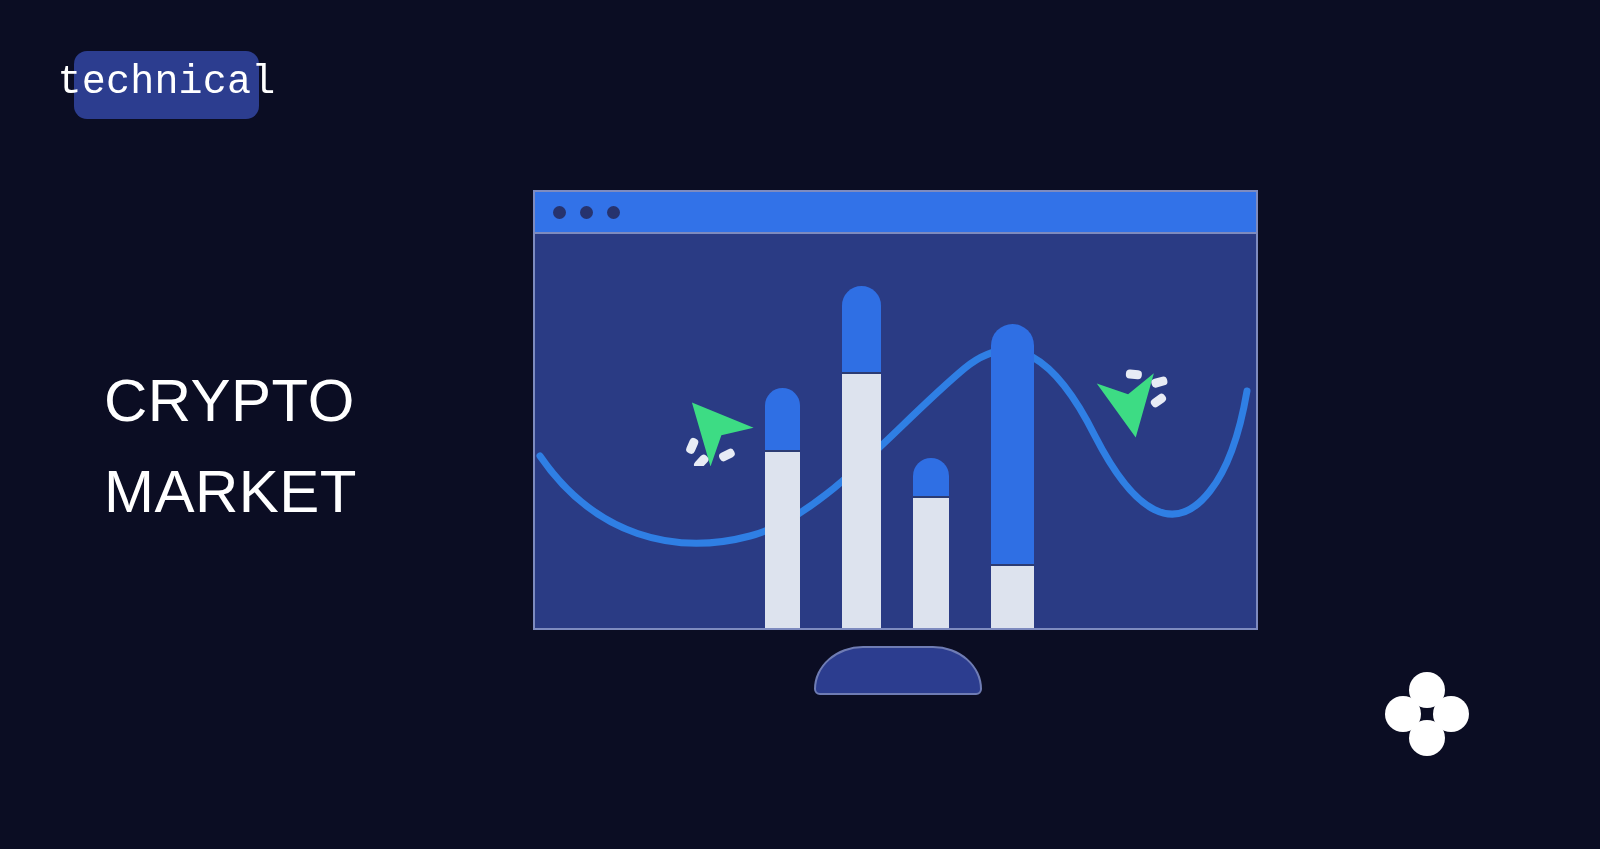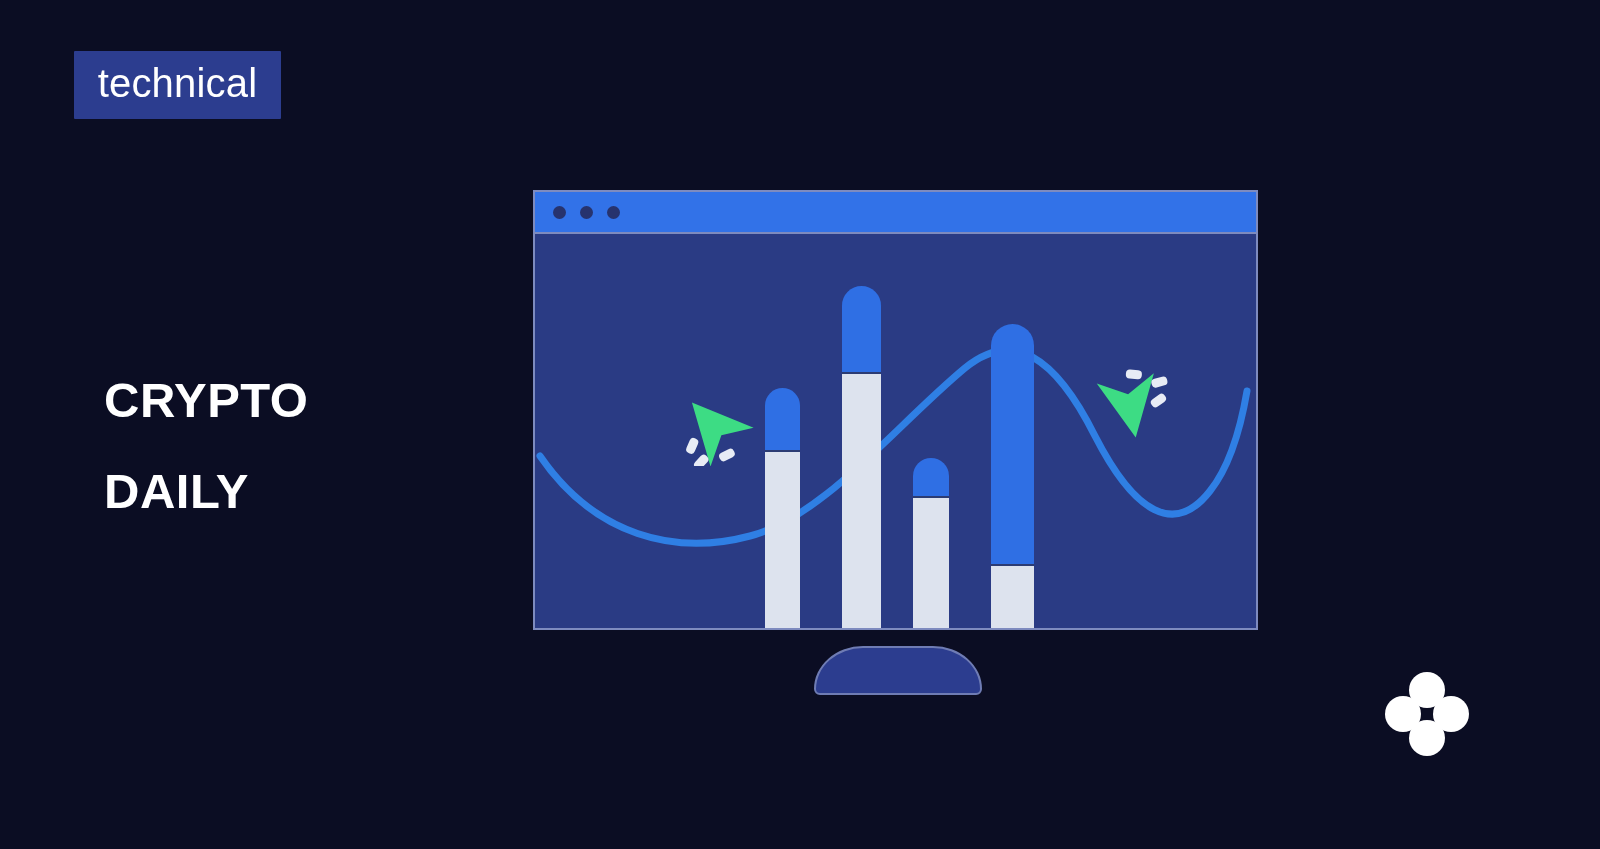--- a/index.html
+++ b/index.html
@@ -6,43 +6,43 @@
   html, body {
     width:1600px; height:849px;
     overflow:hidden;
     font-family:"Liberation Sans", sans-serif;
   }
   body { background:#0b0d23; position:relative; }
 
   
   .badge {
     position:absolute; left:74px; top:51px;
-    width:207px; height:68px;
+    width:185px; height:68px;
     background:#2c3d8f;
-    border-radius:1px;
-    display:flex; align-items:center; justify-content:center;
+    border-radius:13px;
+    display:flex; align-items:center; justify-content:center;font-family:Liberation Mono, monospace;
   }
   .badge-label {
     color:#ffffff;
     font-size:40px;
     font-weight:400;
     letter-spacing:.2px;
     line-height:1;
     padding-bottom:4px;
   }
 
   
   .headline {
     position:absolute; left:104px; top:355px;
     width:430px;
   }
   .headline-line {
     color:#ffffff;
-    font-size:49px;
-    font-weight:bold;
+    font-size:60px;
+    font-weight:normal;
     line-height:91px;
     letter-spacing:.5px;
     white-space:nowrap;
   }
 
   
   .monitor { position:absolute; left:533px; top:190px; width:725px; height:506px; }
 
   .screen-frame {
     position:absolute; left:0; top:0;
@@ -95,21 +95,21 @@
 </style>
 </head>
 <body>
 
 <div class="badge">
   <span class="badge-label">technical</span>
 </div>
 
 <div class="headline">
   <div class="headline-line">CRYPTO</div>
-  <div class="headline-line">DAILY</div>
+  <div class="headline-line">MARKET</div>
 </div>
 
 <div class="monitor">
 
   <div class="screen-frame">
 
     <div class="titlebar">
       <div class="dots">
         <span class="dot"></span>
         <span class="dot"></span>

